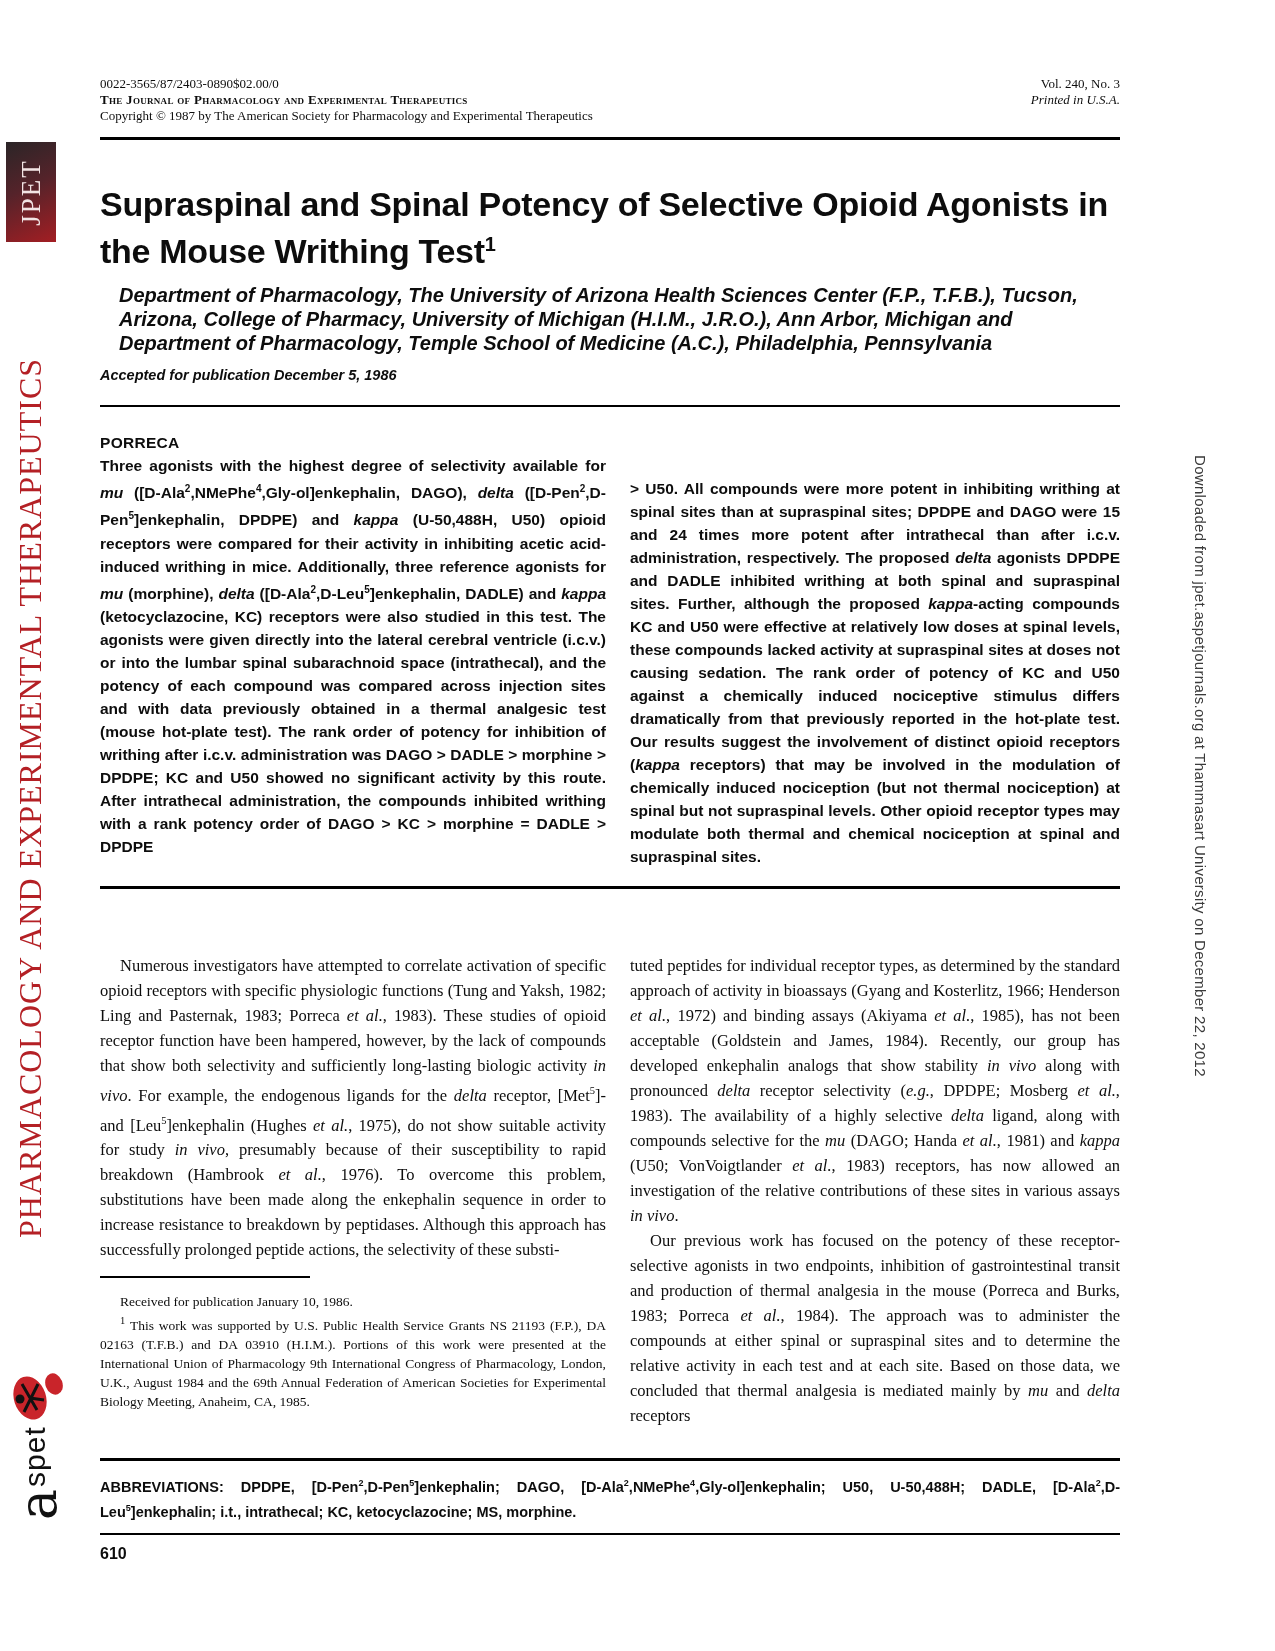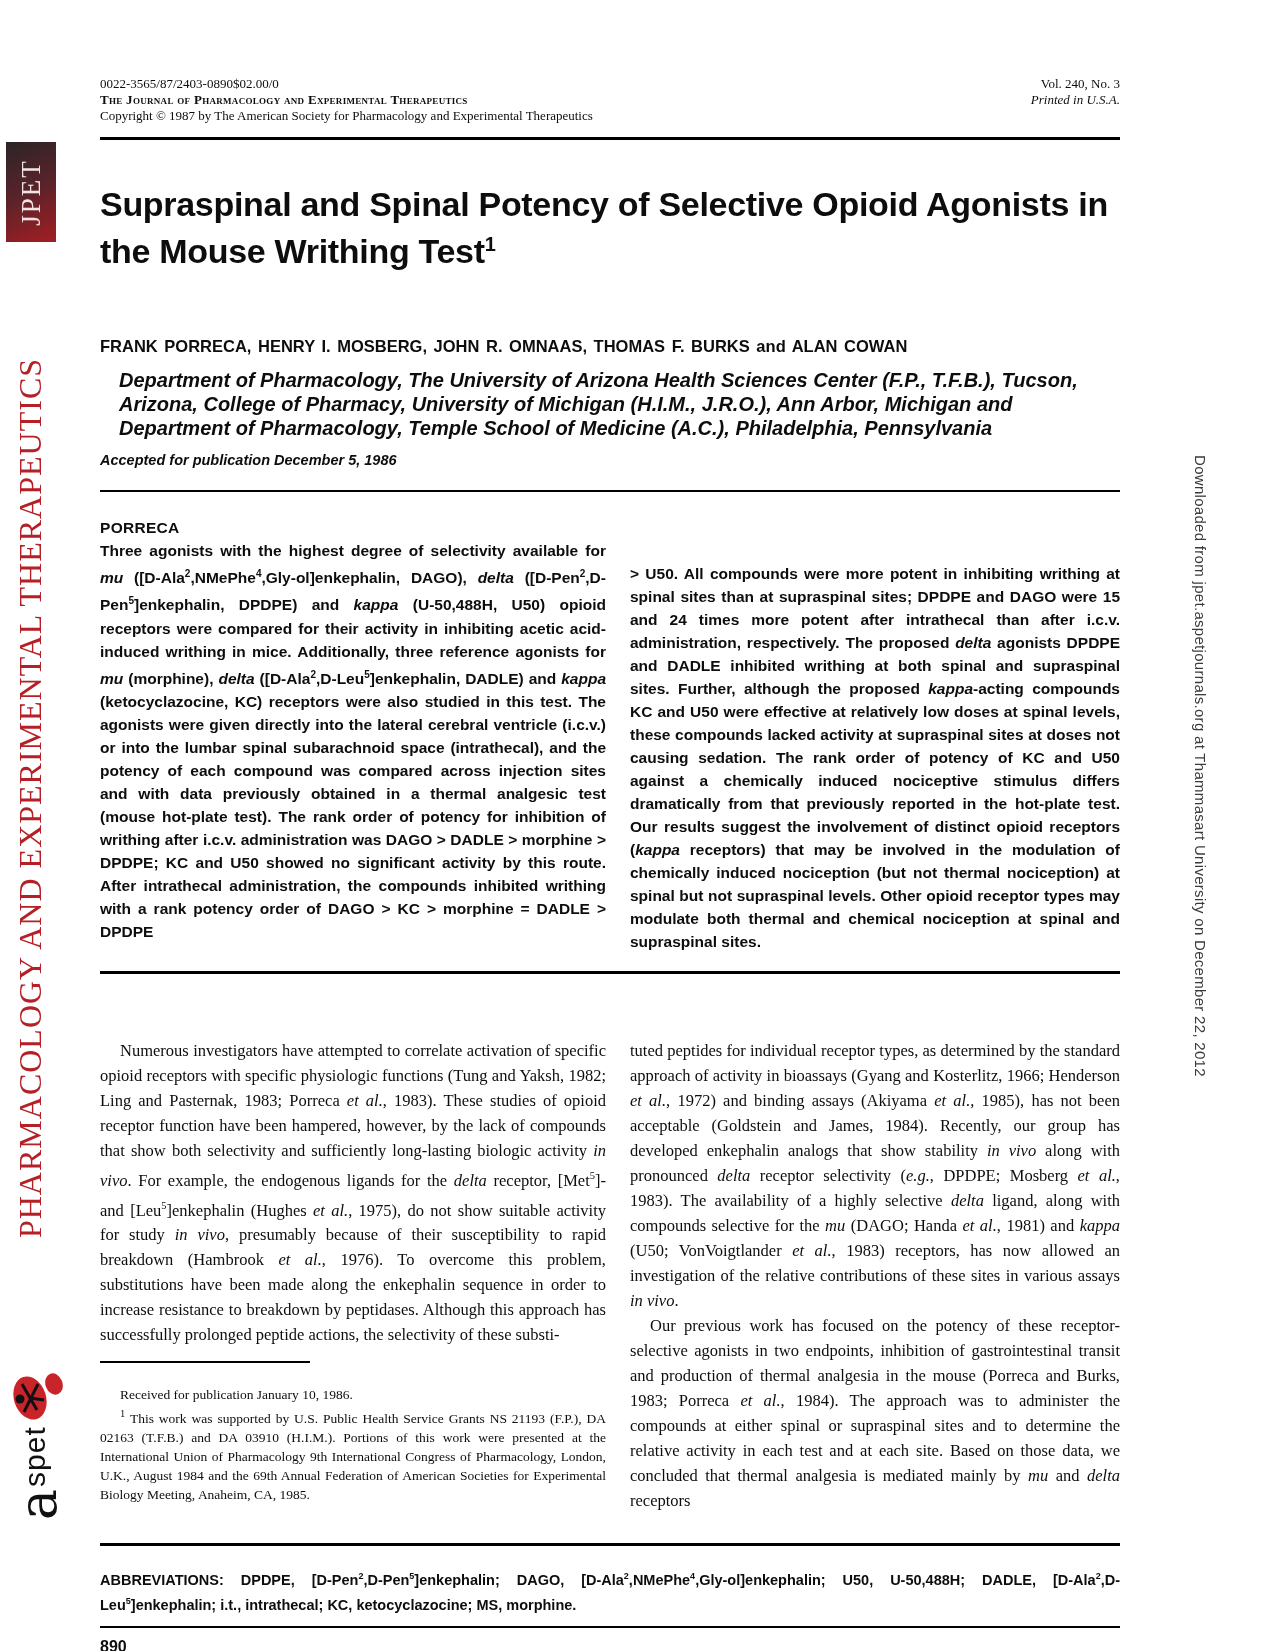--- a/index.html
+++ b/index.html
@@ -80,25 +80,25 @@
   .mid-rule { border:none; border-top:3px solid #000; margin-top:18px; }
   .body-wrap {
     margin-top:64px; display:flex; gap:24px;
     font-size:16.5px; line-height:25px; text-align:justify;
   }
   .body-col1 { width:506px; }
   .body-col2 { width:490px; }
   .body-wrap p.indent { text-indent:20px; }
   .body-wrap sup { font-size:10.5px; }
   .footnote-rule { border:none; border-top:2px solid #000; width:210px; margin-top:14px; }
-  .footnote { margin-top:22px; font-size:13.5px; line-height:19px; text-align:justify; }
+  .footnote { margin-top:14px; font-size:13.5px; line-height:19px; text-align:justify; }
   .footnote p { text-indent:20px; }
   .footer-abbr {
     margin-top:30px; border-top:3px solid #000; border-bottom:2px solid #000;
-    padding:20px 0 10px 0;
+    padding:12px 0 10px 0;
     font-family:"Liberation Sans",sans-serif; font-size:14.5px; line-height:21px;
     font-weight:600; text-align:justify;
   }
   .footer-abbr .abbr-label { font-weight:bold; }
   .footer-abbr sup { font-size:9px; }
   .page-number { margin-top:10px; font-family:"Liberation Sans",sans-serif; font-weight:bold; font-size:16px; }
 </style>
 </head>
 <body>
 
@@ -136,21 +136,20 @@
       <div class="mast-right">
         <div>Vol. 240, No. 3</div>
         <div class="printed">Printed in U.S.A.</div>
       </div>
     </div>
 
     <hr class="rule-thick">
 
     <h1 class="title">Supraspinal and Spinal Potency of Selective Opioid Agonists in the Mouse Writhing Test<sup>1</sup></h1>
 
-    <div class="authors">FRANK PORRECA, HENRY I. MOSBERG, JOHN R. OMNAAS, THOMAS F. BURKS and ALAN COWAN</div>
     <div class="affiliation">Department of Pharmacology, The University of Arizona Health Sciences Center (F.P., T.F.B.), Tucson, Arizona, College of Pharmacy, University of Michigan (H.I.M., J.R.O.), Ann Arbor, Michigan and Department of Pharmacology, Temple School of Medicine (A.C.), Philadelphia, Pennsylvania</div>
     <div class="accepted">Accepted for publication December 5, 1986</div>
 
     <hr class="abstract-rule">
 
     <div class="abstract-wrap">
       <div class="abstract-col1">
         <div class="abstract-head">PORRECA</div>
         <div>Three agonists with the highest degree of selectivity available for <i>mu</i> ([D-Ala<sup>2</sup>,NMePhe<sup>4</sup>,Gly-ol]enkephalin, DAGO), <i>delta</i> ([D-Pen<sup>2</sup>,D-Pen<sup>5</sup>]enkephalin, DPDPE) and <i>kappa</i> (U-50,488H, U50) opioid receptors were compared for their activity in inhibiting acetic acid-induced writhing in mice. Additionally, three reference agonists for <i>mu</i> (morphine), <i>delta</i> ([D-Ala<sup>2</sup>,D-Leu<sup>5</sup>]enkephalin, DADLE) and <i>kappa</i> (ketocyclazocine, KC) receptors were also studied in this test. The agonists were given directly into the lateral cerebral ventricle (i.c.v.) or into the lumbar spinal subarachnoid space (intrathecal), and the potency of each compound was compared across injection sites and with data previously obtained in a thermal analgesic test (mouse hot-plate test). The rank order of potency for inhibition of writhing after i.c.v. administration was DAGO &gt; DADLE &gt; morphine &gt; DPDPE; KC and U50 showed no significant activity by this route. After intrathecal administration, the compounds inhibited writhing with a rank potency order of DAGO &gt; KC &gt; morphine = DADLE &gt; DPDPE</div>
       </div>
@@ -173,16 +172,16 @@
       <div class="body-col2">
         <p>tuted peptides for individual receptor types, as determined by the standard approach of activity in bioassays (Gyang and Kosterlitz, 1966; Henderson <i>et al.</i>, 1972) and binding assays (Akiyama <i>et al.</i>, 1985), has not been acceptable (Goldstein and James, 1984). Recently, our group has developed enkephalin analogs that show stability <i>in vivo</i> along with pronounced <i>delta</i> receptor selectivity (<i>e.g.</i>, DPDPE; Mosberg <i>et al.</i>, 1983). The availability of a highly selective <i>delta</i> ligand, along with compounds selective for the <i>mu</i> (DAGO; Handa <i>et al.</i>, 1981) and <i>kappa</i> (U50; VonVoigtlander <i>et al.</i>, 1983) receptors, has now allowed an investigation of the relative contributions of these sites in various assays <i>in vivo</i>.</p>
         <p class="indent">Our previous work has focused on the potency of these receptor-selective agonists in two endpoints, inhibition of gastrointestinal transit and production of thermal analgesia in the mouse (Porreca and Burks, 1983; Porreca <i>et al.</i>, 1984). The approach was to administer the compounds at either spinal or supraspinal sites and to determine the relative activity in each test and at each site. Based on those data, we concluded that thermal analgesia is mediated mainly by <i>mu</i> and <i>delta</i> receptors</p>
       </div>
     </div>
 
     <div class="footer-abbr">
       <span class="abbr-label">ABBREVIATIONS:</span><span> DPDPE, [D-Pen<sup>2</sup>,D-Pen<sup>5</sup>]enkephalin; DAGO, [D-Ala<sup>2</sup>,NMePhe<sup>4</sup>,Gly-ol]enkephalin; U50, U-50,488H; DADLE, [D-Ala<sup>2</sup>,D-Leu<sup>5</sup>]enkephalin; i.t., intrathecal; KC, ketocyclazocine; MS, morphine.</span>
     </div>
 
-    <div class="page-number">890</div>
+    <div class="page-number">610</div>
 
   </div>
 </div>
 
 </body></html>

